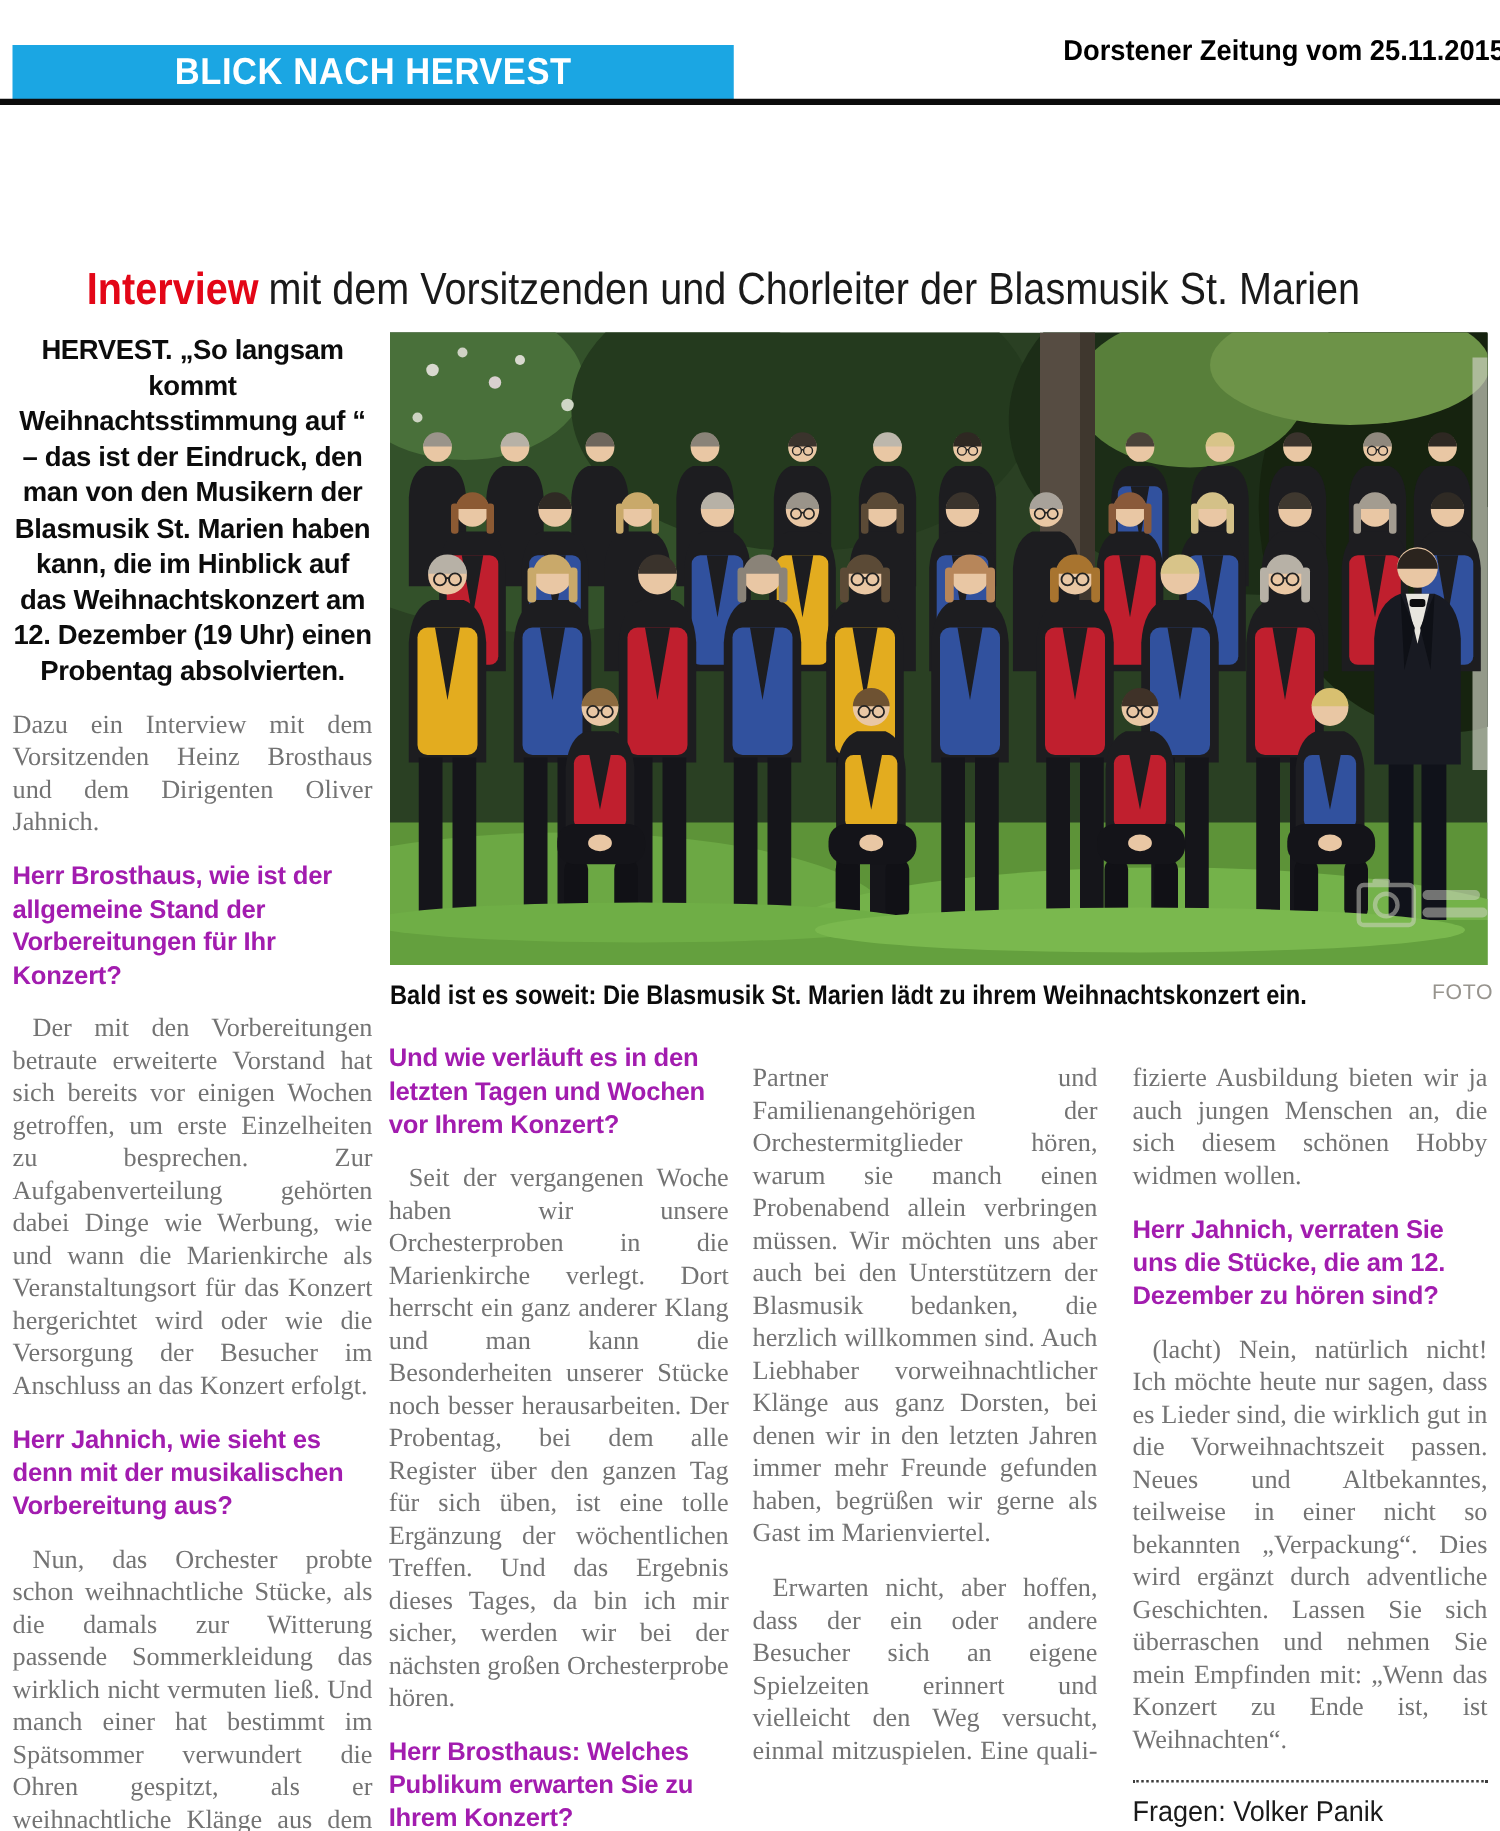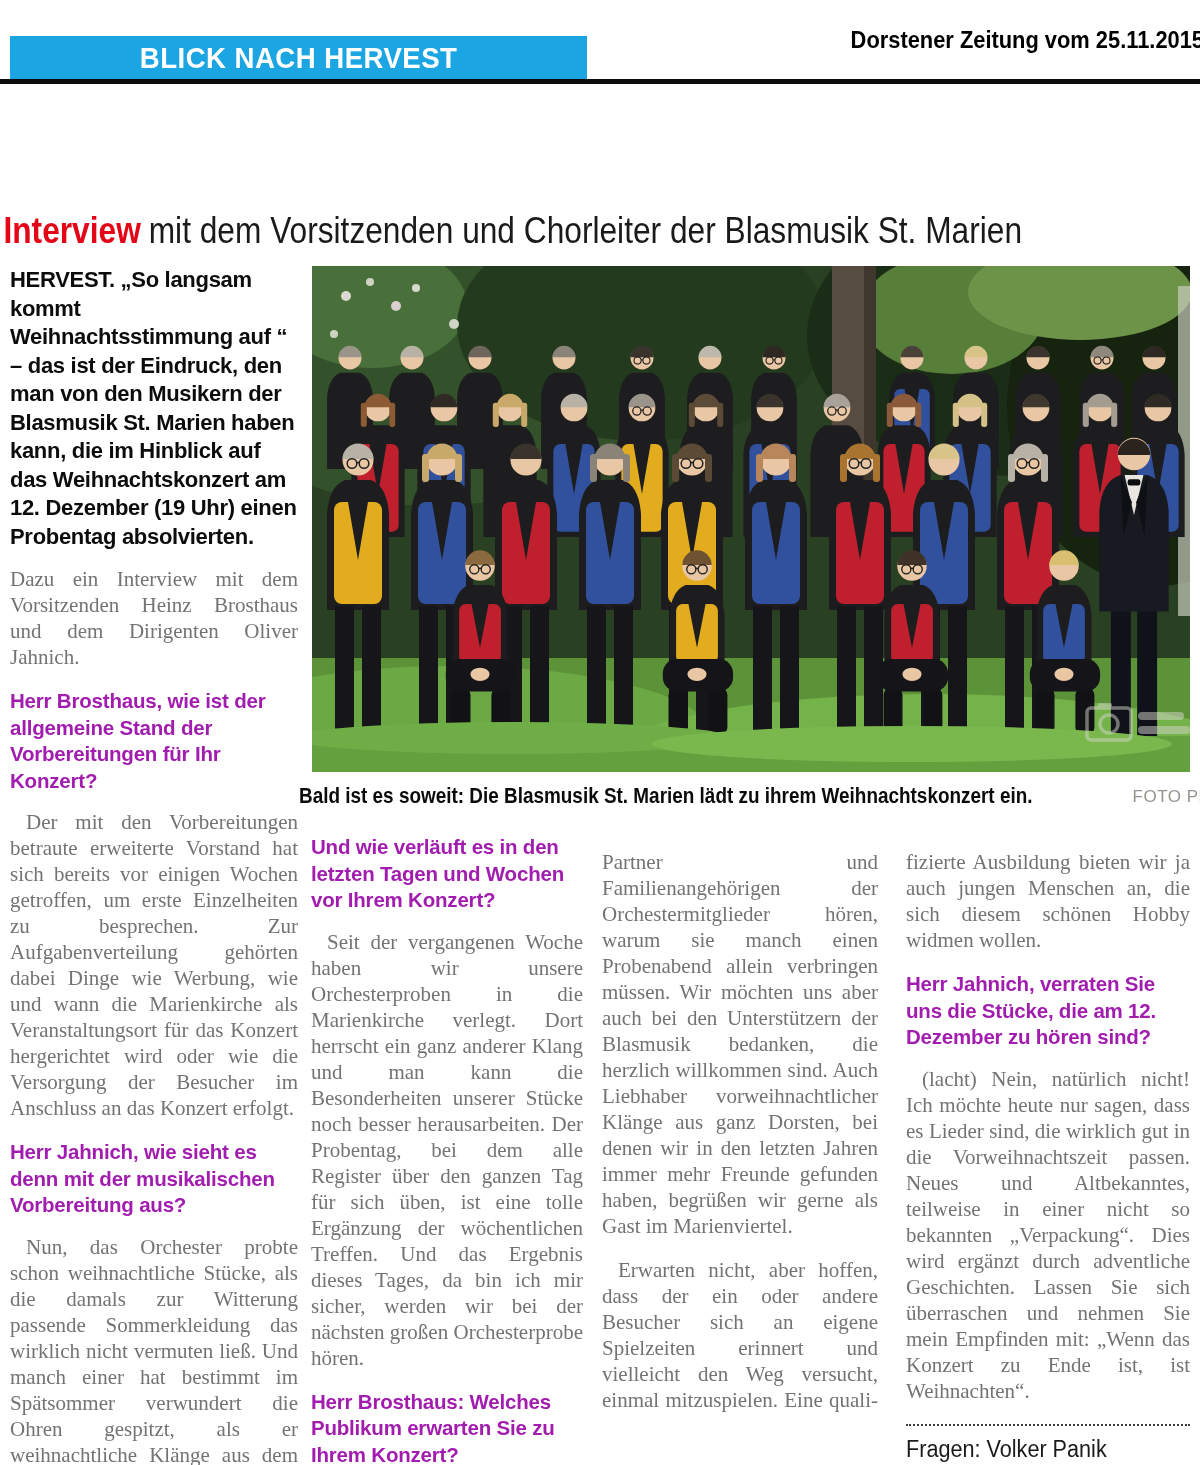--- a/index.html
+++ b/index.html
@@ -11,44 +11,44 @@
                color:#000;transform:scaleX(.95);transform-origin:100% 50%;white-space:nowrap;}
   .banner{position:absolute;left:10px;top:36px;width:577px;height:44px;background:#1ba6e3;
           display:flex;align-items:center;justify-content:center;}
   .banner span{font:700 30px "Liberation Sans",sans-serif;color:#fff;letter-spacing:.5px;
                transform:scaleX(.92);white-space:nowrap;}
   .toprule{position:absolute;left:0;top:79px;width:1200px;height:5px;background:#0c0c0c;}
 
   .headline-row{position:absolute;left:0;top:88px;width:1200px;display:flex;justify-content:center;}
   .headline{font:700 104px/1.08 "Liberation Sans",sans-serif;letter-spacing:-3px;color:#050505;
             white-space:nowrap;transform:scaleX(.82);}
-  .subhead-row{position:absolute;left:0;top:210px;width:1026px;display:flex;justify-content:center;}
+  .subhead-row{position:absolute;left:0;top:210px;width:1026px;display:flex;justify-content:flex-start;}
   .subhead{font:400 36px "Liberation Sans",sans-serif;color:#1a1a1a;white-space:nowrap;
            transform:scaleX(.88);}
   .subhead .hl{color:#e30617;font-weight:700;margin-right:9px;}
 
   
   #photo{position:absolute;left:312px;top:266px;width:878px;height:506px;display:block;}
-  .caption-row{position:absolute;left:299px;top:784px;width:878px;display:flex;
-               justify-content:space-between;align-items:center;}
+  .caption-row{position:absolute;left:312px;top:784px;width:878px;display:flex;
+               justify-content:space-between;align-items:flex-start;}
   .caption{font:700 21.5px "Liberation Sans",sans-serif;color:#0b0b0b;white-space:nowrap;
            transform:scaleX(.88);transform-origin:0 50%;}
   .credit{font:400 17px "Liberation Sans",sans-serif;color:#97948e;letter-spacing:.5px;
           white-space:nowrap;}
 
   
   .col{position:absolute;top:834px;}
   #col1{left:10px;width:288px;top:266px;}
   #col2{left:311px;width:272px;}
   #col3{left:602px;width:276px;}
   #col4{left:906px;width:284px;}
 
   .blk{margin:0 0 18px 0;}
   .intro{font:700 22px/28.5px "Liberation Sans",sans-serif;letter-spacing:-.3px;color:#0c0c0c;
-         margin-bottom:4px;text-align:left;}
+         margin-bottom:4px;text-align:center;}
   .question{font:700 20.5px/26.5px "Liberation Sans",sans-serif;letter-spacing:-.2px;color:#a21caf;
             margin-bottom:2px;}
   .body,.answer{font:400 21px/26px "Liberation Serif",serif;color:#737373;text-align:justify;
                 margin-bottom:18px;margin-top:15px;}
   .answer{text-indent:16px;}
   .cont{text-align-last:justify;}
   .rule{border-top:2px dotted #3c3c3c;height:0;margin:20px 0 10px 0;}
   .byline{font:400 23px "Liberation Sans",sans-serif;color:#1a1a1a;transform:scaleX(.94);
           transform-origin:0 50%;white-space:nowrap;margin:0;}
 </style>

